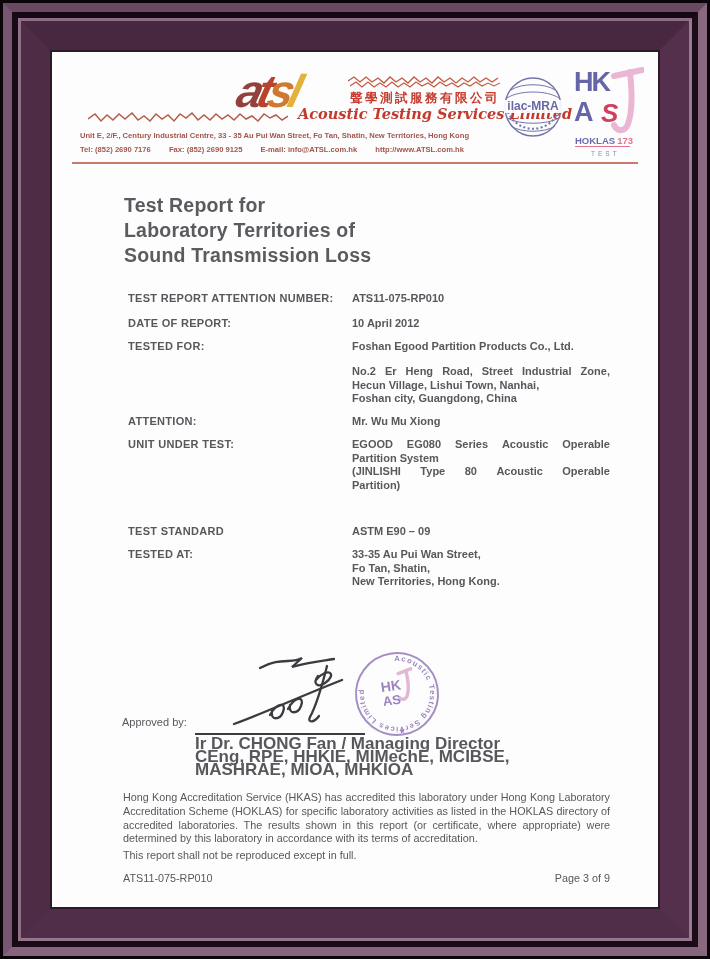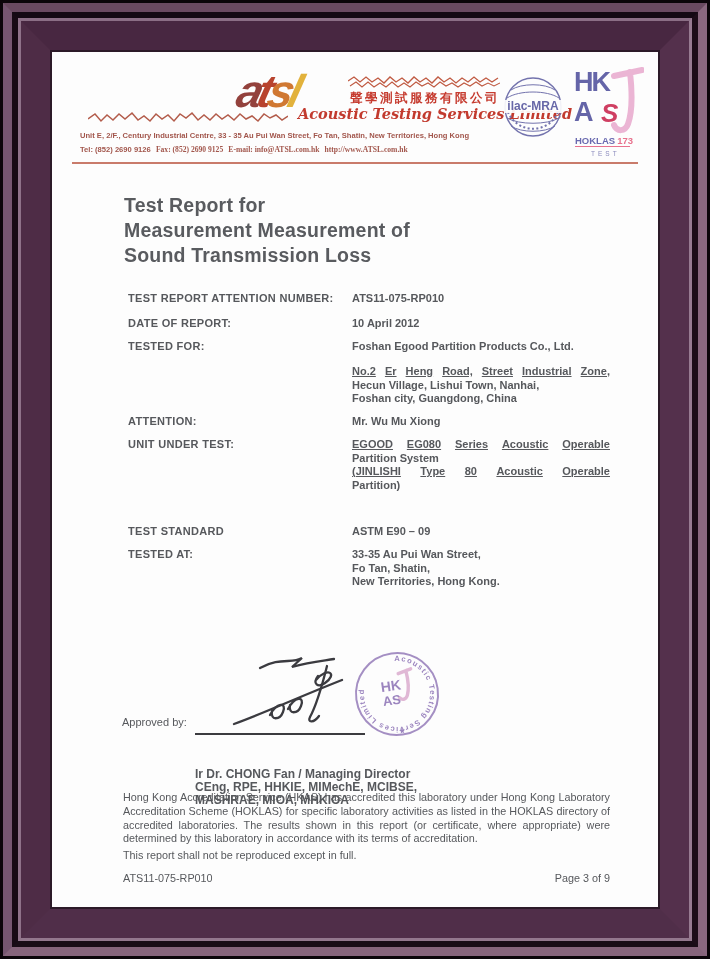--- a/index.html
+++ b/index.html
@@ -18,36 +18,36 @@
   
   .atsl{left:186px;top:10px;font-style:italic;font-weight:800;font-size:46px;
         letter-spacing:-5px;transform:skewX(-14deg);line-height:58px;white-space:nowrap;}
   .La{color:#93413c}.Lt{color:#b8432e}.Ls{color:#d07832}.Ll{color:#e2b23c}
   .cn{left:298px;top:38px;font-size:12.5px;font-weight:bold;color:#c63c30;
       letter-spacing:2.5px;white-space:nowrap;}
   .en-script{left:246px;top:53px;font-family:"DejaVu Serif",serif;font-style:italic;
       font-weight:bold;font-size:14.5px;color:#c23a2e;white-space:nowrap;}
   .hdr-addr{left:28px;top:79px;font-size:7.6px;font-weight:bold;color:#a2564c;white-space:nowrap;}
   .hdr-contact{left:28px;top:93px;font-size:7.6px;font-weight:bold;color:#a2564c;white-space:nowrap;}
-  .hdr-contact .gap{margin-left:3px;font-family:Liberation Serif, serif;}
+  .hdr-contact .gap{margin-left:16px;}
   .hdr-rule{left:20px;top:110px;width:566px;height:2px;background:#c97b6b;}
   
   .title{left:72px;top:141px;font-size:19.5px;font-weight:bold;color:#595b5f;
          line-height:25px;letter-spacing:.2px;}
   
   .row{position:absolute;left:76px;width:482px;font-size:11px;font-weight:bold;line-height:13.5px;}
   .row .lab{position:absolute;left:0;top:0;width:218px;letter-spacing:.3px;}
   .row .val{position:absolute;left:224px;top:0;width:258px;}
-  .jline{display:flex;justify-content:space-between;text-decoration:underline;}
+  .jline{display:flex;justify-content:space-between;}
   .r-ref{top:240px}.r-date{top:265px}.r-for{top:288px}.r-cad{top:313px}
   .r-att{top:363px}.r-unit{top:386px}.r-std{top:473px}.r-at{top:496px}
   
   .approved{left:70px;top:664px;font-size:11px;}
   .sigline{left:143px;top:681px;width:170px;border-top:2px solid #3c3c40;}
-  .appblock{left:143px;top:716px;font-size:12px;font-weight:bold;line-height:13px;}
+  .appblock{left:143px;top:685px;font-size:17px;font-weight:bold;line-height:13px;}
   .stamp{left:300px;top:596px;}
   .sig{left:178px;top:600px;}
   
   .accred{left:71px;top:739px;width:487px;font-size:10.8px;line-height:13.8px;
           text-align:justify;color:#56585c;}
   .repro{left:71px;top:797px;font-size:10.8px;}
   .footrow{left:71px;top:820px;width:487px;font-size:10.8px;display:flex;
            justify-content:space-between;}
 </style>
 </head>
@@ -73,21 +73,21 @@
                 <svg class="abs" style="left:296px;top:22px" width="152" height="16" viewBox="0 0 152 16">
                   <path d="M0,7 L6,3 12,8 18,3 24,8 30,4 36,9 42,3 48,8 54,4 60,9 66,3 72,8 78,4 84,9 90,3 96,8 102,4 108,9 114,4 120,8 126,3 132,8 138,4 144,8 150,4" fill="none" stroke="#c05a42" stroke-width="1.3"></path>
                   <path d="M2,12 L8,8 14,13 20,8 26,13 32,9 38,13 44,8 50,13 56,9 62,13 68,8 74,12 80,9 86,13 92,8 98,12 104,9 110,13 116,9 122,12 128,8 134,12 140,9 146,12 152,9" fill="none" stroke="#c05a42" stroke-width="1.1"></path>
                 </svg>
 
                 <div class="abs cn">聲學測試服務有限公司</div>
                 <div class="abs en-script">Acoustic Testing Services Limited</div>
 
                 <div class="abs hdr-addr">Unit E, 2/F., Century Industrial Centre, 33 - 35 Au Pui Wan Street, Fo Tan, Shatin, New Territories, Hong Kong</div>
                 <div class="abs hdr-contact">
-                  <span>Tel: (852) 2690 9126</span>
+                  <span>Tel: (852) 2690 7176</span>
                   <span class="gap">Fax: (852) 2690 9125</span>
                   <span class="gap">E-mail: info@ATSL.com.hk</span>
                   <span class="gap">http://www.ATSL.com.hk</span>
                 </div>
 
                 <svg class="abs" style="left:450px;top:24px" width="62" height="64" viewBox="0 0 62 64">
                   <ellipse cx="31" cy="31" rx="28" ry="29" fill="none" stroke="#7373ad" stroke-width="1.4"></ellipse>
                   <path d="M9,14 C19,7 43,7 53,14" fill="none" stroke="#7373ad" stroke-width="1"></path>
                   <path d="M5,22 C17,14 45,14 57,22" fill="none" stroke="#7373ad" stroke-width="1"></path>
                   <path d="M5,42 C17,49 45,49 57,42" fill="none" stroke="#7373ad" stroke-width="1"></path>
@@ -104,21 +104,21 @@
                   <text x="27" y="58" font-size="26" font-weight="800" font-style="italic" fill="#cf3f62">S</text>
                   <text x="1" y="80" font-size="9.5" font-weight="bold"><tspan fill="#6a6ab0">HOKLAS</tspan><tspan fill="#e8728e" dx="2">173</tspan></text>
                   <line x1="1" y1="82.5" x2="56" y2="82.5" stroke="#e8728e" stroke-width="1"></line>
                   <text x="17" y="92" font-size="6.5" letter-spacing="3" fill="#8b8bbd">TEST</text>
                 </svg>
 
                 <div class="abs hdr-rule"></div>
 
                 <div class="abs title">
                   <div>Test Report for</div>
-                  <div>Measurement Measurement of</div>
+                  <div>Laboratory Territories of</div>
                   <div>Sound Transmission Loss</div>
                 </div>
 
                 <div class="row r-ref">
                   <div class="lab">TEST REPORT ATTENTION NUMBER:</div>
                   <div class="val">ATS11-075-RP010</div>
                 </div>
                 <div class="row r-date">
                   <div class="lab">DATE OF REPORT:</div>
                   <div class="val">10 April 2012</div>

